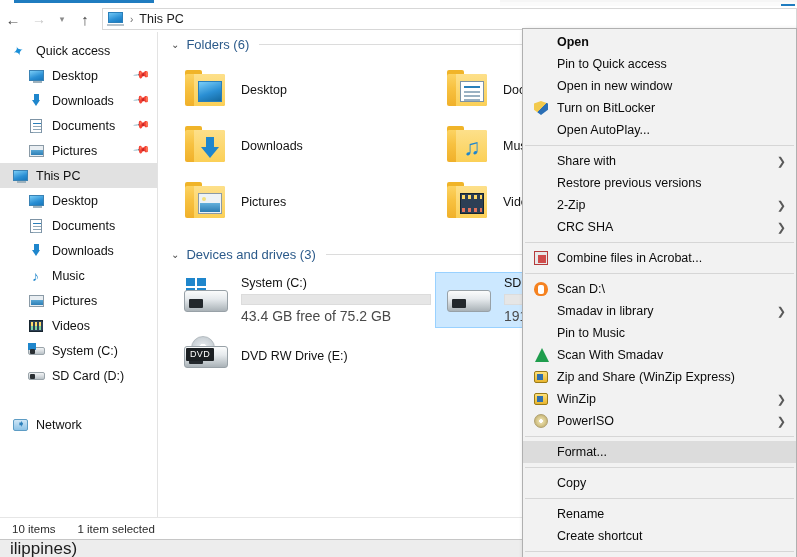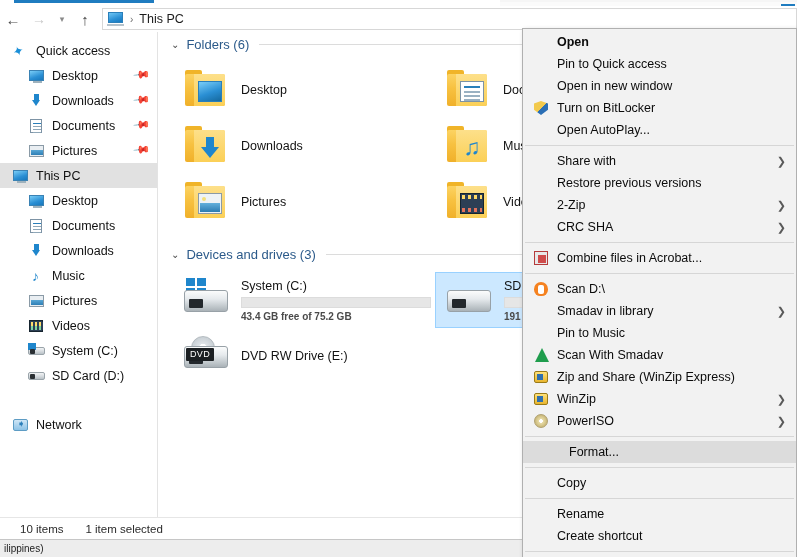--- a/index.html
+++ b/index.html
@@ -179,21 +179,21 @@
     background: #cce8ff; border: 1px solid #99d1ff;
   }
   .tile-ico { width: 48px; height: 44px; position: relative; flex: 0 0 48px; margin-right: 10px;}
   .tile-name { font-size: 12.5px; color: #121212; }
   .drive-body { display: flex; flex-direction: column; justify-content: center; }
   .bar-outer {
     width: 190px; height: 11px; background: #e6e6e6;
     border: 1px solid #dcdcdc; margin: 4px 0 3px 0;
   }
   .bar-fill { height: 100%; background: #26a0da; }
-  .drive-free { font-size: 10px; color: #4a4a4a; font-weight: bold; }
+  .drive-free { font-size: 14px; color: #4a4a4a; }
 
   
   .folder { position:absolute; left:2px; top:6px; width:40px; height:32px; }
   .folder .tab { position:absolute; left:0; top:-4px; width:17px; height:6px;
     background:#f0b429; border-radius:2px 2px 0 0; }
   .folder .body { position:absolute; left:0; top:0; width:40px; height:32px;
     background: linear-gradient(180deg,#fcd362 0%,#f7c140 45%,#f0b02a 100%);
     border-radius:2px; }
   .folder .flap { position:absolute; left:9px; top:0px; width:31px; height:32px;
     background: linear-gradient(180deg,#fde08a 0%,#fbd057 100%);
@@ -237,49 +237,49 @@
   .drv-dvd-tag { position:absolute; left:3px; top:14px; width:28px; height:13px;
     background:#1b1f22; color:#ffffff; font-size:9px; line-height:13px; text-align:center;
     letter-spacing:0.3px; font-family:"Liberation Sans", sans-serif; border-radius:1px; }
 
   
   .statusbar {
     position: absolute; top: 517px; left: 0; width: 797px; height: 22px;
     background: #ffffff; border-top: 1px solid #e6e6e6;
     display: flex; align-items: center; font-size: 11.5px; color: #2b2b2b;
   }
-  .status-items { padding-left: 12px; margin-left: 8px; }
+  .status-items { padding-left: 12px; }
   .status-sel { padding-left: 22px; }
 
   
   .taskbar {
     position: absolute; top: 539px; left: 0; width: 797px; height: 18px;
     background: #ededed; border-top: 1px solid #c6c6c6;
     display: flex; align-items: center;
   }
-  .taskbar-text { font-size: 10px; color: #1d1d1d; padding-left: 4px; }
+  .taskbar-text { font-size: 17px; color: #1d1d1d; padding-left: 10px; }
 
   
   .ctxmenu {
     position: absolute; top: 18px; left: 522px;
     width: 275px; height: 539px;
     background: #f2f2f2;
     border: 1px solid #b0b0b0;
     box-shadow: 2px 2px 5px rgba(0,0,0,0.22);
     padding-top: 2px;
     overflow: hidden;
     margin-top: 10px;
   }
   .mi {
     position: relative; display: flex; align-items: center;
     height: 22px; padding-left: 8px; font-size: 12.5px; color: #0b0b0b;
     white-space: nowrap;
   }
   .mi.bold { font-weight: bold; }
-  .mi.highlight { background: #dcdcdc; gap: 12px; }
+  .mi.highlight { background: #dcdcdc; }
   .mi-ico { width: 22px; flex: 0 0 22px; height: 16px; position: relative; margin-right: 4px; }
   .mi-label { flex: 1 1 auto; }
   .mi-arrow { font-size: 11px; color: #5a5a5a; padding-right: 10px; }
   .msep { height: 1px; background: #d6d6d6; margin: 4px 2px 4px 2px; }
 
   
   .i-bitlocker { position:absolute; left:3px; top:1px; width:14px; height:14px;
     background: linear-gradient(135deg,#f2c94c 0 50%, #2b6fb5 50% 100%);
     clip-path: polygon(50% 0,100% 18%,100% 62%,50% 100%,0 62%,0 18%);
     border:0; }

